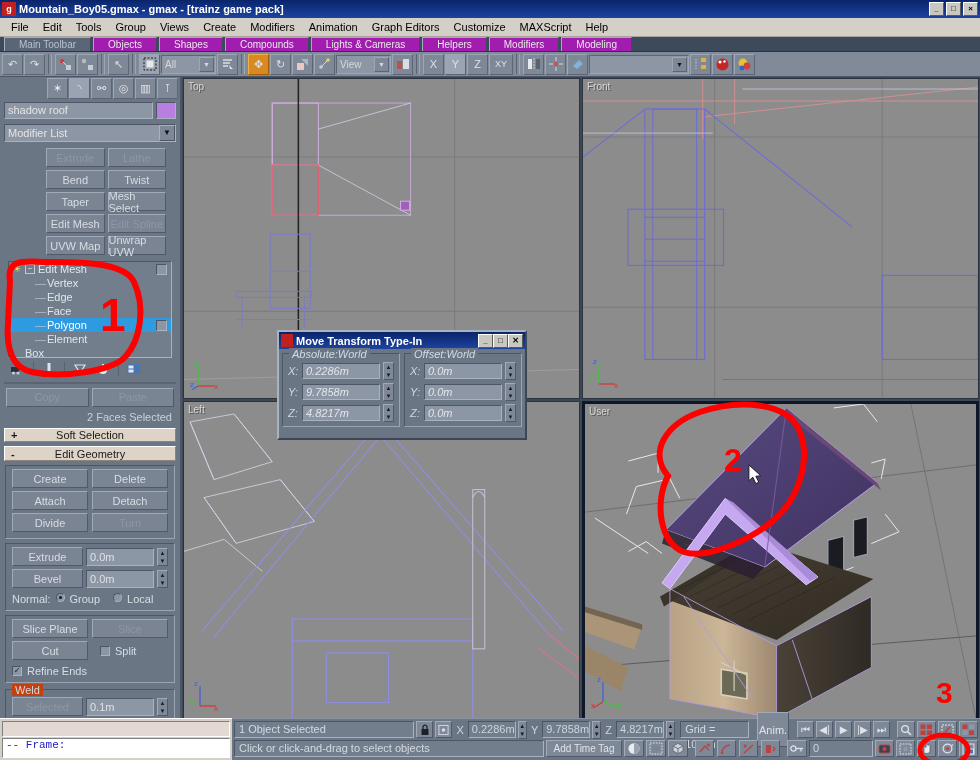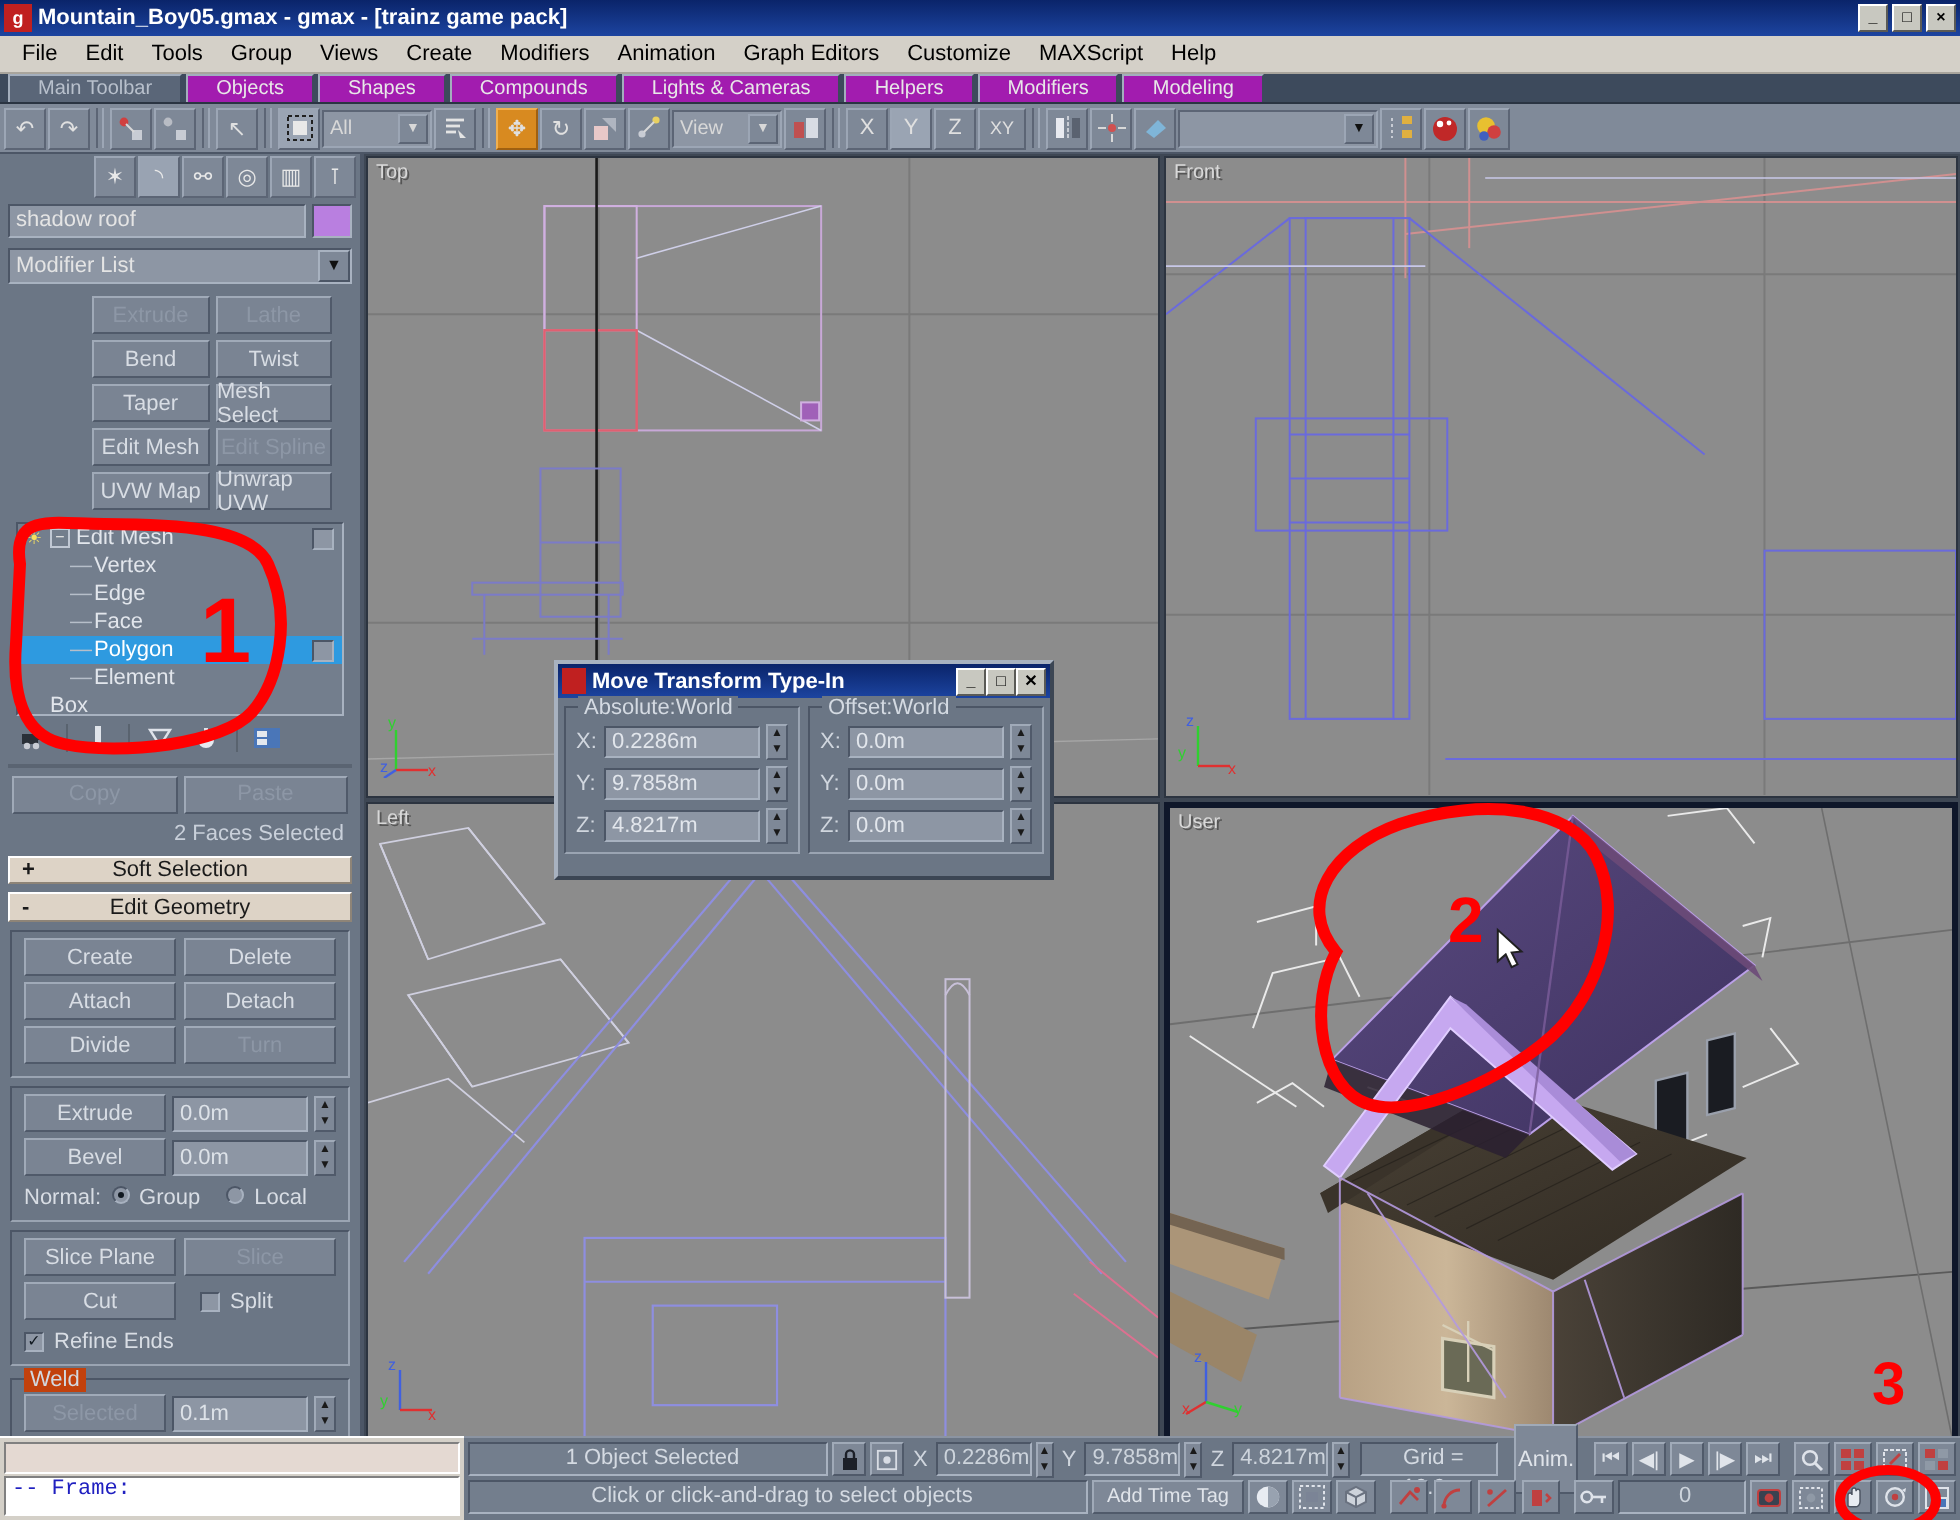--- a/index.html
+++ b/index.html
@@ -267,21 +267,21 @@
   .dlg-title {
     height: 17px;
     background: linear-gradient(to bottom, #0a246a, #1c44a0);
     display: flex; align-items: center; padding: 0 2px;
     color: #fff; font-size: 11px; font-weight: bold;
   }
   .dlg-icon { width: 12px; height: 13px; background: #c02020; margin-right: 3px; }
   .dlg-body { display: flex; padding: 4px 3px; gap: 4px; }
   .dlg-group {
     flex: 1; border: 1px solid; border-color: #4c5666 #9aa4b2 #9aa4b2 #4c5666;
-    padding: 8px 5px 4px 5px; position: relative;
+    padding: 8px 5px 4px 5px; position: relative; font-style: italic;
   }
   .dlg-group .gl {
     position: absolute; top: -6px; left: 6px; background: #6b7685;
     padding: 0 3px; color: #d4dae2; font-size: 11px;
   }
   .dlg-field { display: flex; align-items: center; gap: 3px; margin-bottom: 3px; }
   .dlg-field .ax { width: 11px; color: #d0d6de; font-size: 11px; }
   .dlg-field .fv {
     flex: 1; height: 16px; background: #8d96a4;
     border: 1px solid; border-color: #4c5666 #a8b2c0 #a8b2c0 #4c5666;
@@ -293,21 +293,20 @@
     position: absolute; left: 0; bottom: 0; width: 232px; height: 42px;
     background: #d4d0c8; border-top: 1px solid #fff;
   }
   .mx-inp { height: 16px; margin: 2px 2px 0 2px; background: #e4d9d2; border: 1px solid; border-color:#808080 #fff #fff #808080;}
   .mx-out { height: 20px; margin: 1px 2px; background: #fff; border: 1px solid; border-color:#808080 #fff #fff #808080;
     color: #2020c0; font-family: "Liberation Mono", monospace; font-size: 11px; padding-left: 3px; }
   .statusarea {
     position: absolute; left: 232px; bottom: 0; width: 748px; height: 42px;
     background: #6b7685; display: flex; flex-direction: column; padding: 1px 2px;
     border-top: 1px solid #8b94a2;
-    text-align: center;
   }
   .strip { display: flex; align-items: center; gap: 2px; height: 19px; }
   .statusfield {
     height: 17px; background: #737e8d;
     border: 1px solid; border-color: #4c5666 #a8b2c0 #a8b2c0 #4c5666;
     color: #d4dae2; font-size: 11px; padding-left: 4px; line-height: 15px;
   }
   .sbtn {
     height: 17px; min-width: 17px; background: #7e8897;
     border: 1px solid; border-color: #a0aab8 #505a6a #505a6a #a0aab8;

